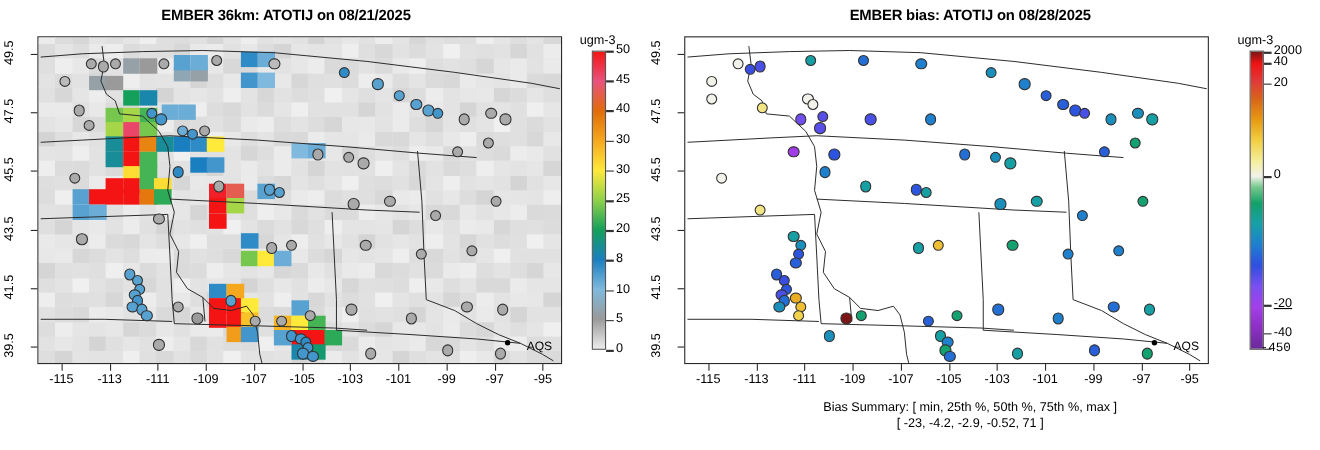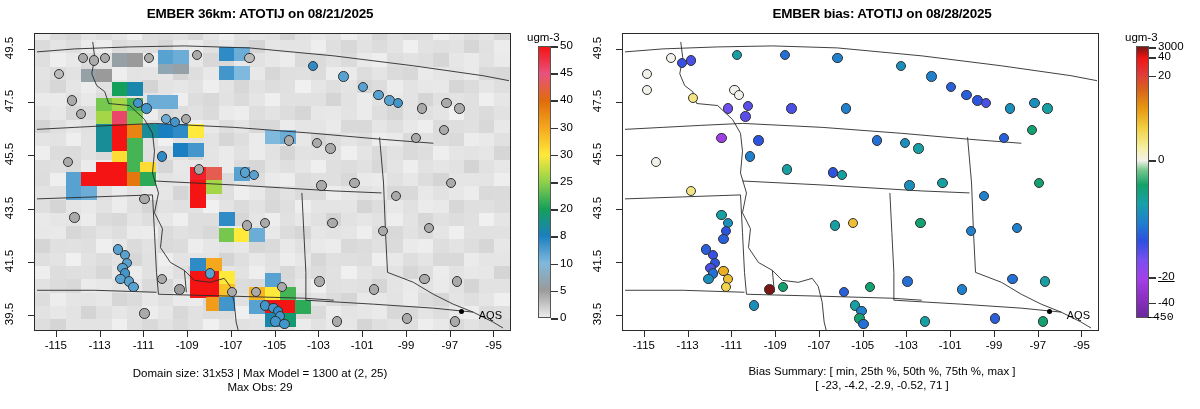--- a/index.html
+++ b/index.html
@@ -1014,24 +1014,20 @@
         <div class="cbar-tick" style="left: 551px; top: 236.4px;"></div>
         <div class="cbar-lbl" style="left: 560px; top: 229.4px;">8</div>
         <div class="cbar-tick" style="left: 551px; top: 263.6px;"></div>
         <div class="cbar-lbl" style="left: 560px; top: 256.6px;">10</div>
         <div class="cbar-tick" style="left: 551px; top: 290.8px;"></div>
         <div class="cbar-lbl" style="left: 560px; top: 283.8px;">5</div>
         <div class="cbar-tick" style="left: 551px; top: 318px;"></div>
         <div class="cbar-lbl" style="left: 560px; top: 311px;">0</div>
       </div>
 
-    <div class="caption">
-      <div>Domain size: 31x53 | Max Model = 1300 at (2, 25)</div>
-      <div>Max Obs: 29</div>
-    </div>
   </div>
 
   <div class="panel panel-right">
     <div class="ptitle">EMBER bias: ATOTIJ on 08/28/2025</div>
 
     <div class="plotbox" id="right-plot">
       <svg class="statemap" viewBox="0 0 477 298" preserveAspectRatio="none">
         <g fill="none" stroke="#2a2a2a" stroke-width="0.9">
           <path d="M2,18 L40,15 L95,13 L150,12 L215,14 L300,22 L380,32 L450,42 L476,47"></path>
           <path d="M58,8 L60,24 L57,40 L62,52 L70,58 L74,70"></path>
@@ -1170,21 +1166,21 @@
         <div class="tickmark" style="left: 16px; top: 261.821px; width: 6px; height: 1px;"></div>
         <div class="ytick-lbl" style="left: -20px; top: 254.821px;">41.5</div>
         <div class="tickmark" style="left: 16px; top: 315.036px; width: 6px; height: 1px;"></div>
         <div class="ytick-lbl" style="left: -20px; top: 308.036px;">39.5</div>
       </div>
 
     <div class="cbar-title" style="left:525px;top:31px;">ugm-3</div>
     <div class="cbar" id="right-cbar" style="left: 536px; top: 46px; height: 272px; background: linear-gradient(rgb(122, 22, 22) 0%, rgb(239, 20, 20) 4%, rgb(224, 58, 58) 10%, rgb(216, 101, 26) 16%, rgb(231, 154, 18) 23%, rgb(242, 207, 66) 30%, rgb(244, 239, 158) 37%, rgb(242, 242, 234) 42%, rgb(120, 201, 142) 45.5%, rgb(20, 161, 105) 51%, rgb(23, 160, 168) 58%, rgb(31, 127, 208) 65%, rgb(47, 79, 224) 72%, rgb(122, 79, 240) 79%, rgb(163, 63, 232) 86%, rgb(139, 47, 196) 93%, rgb(106, 42, 154) 100%);"></div>
     <div id="right-cbar-ticks">
         <div class="cbar-tick" style="left: 549px; top: 47.36px;"></div>
-        <div class="cbar-lbl" style="left: 558px; top: 40.36px;">3000</div>
+        <div class="cbar-lbl" style="left: 558px; top: 40.36px;">2000</div>
         <div class="cbar-tick" style="left: 549px; top: 57.0409px;"></div>
         <div class="cbar-lbl" style="left: 558px; top: 50.0409px;">40</div>
         <div class="cbar-tick" style="left: 549px; top: 75.6336px;"></div>
         <div class="cbar-lbl" style="left: 558px; top: 68.6336px;">20</div>
         <div class="cbar-tick" style="left: 549px; top: 160.24px;"></div>
         <div class="cbar-lbl" style="left: 558px; top: 153.24px;">0</div>
         <div class="cbar-tick" style="left: 549px; top: 277.077px;"></div>
         <div class="cbar-lbl" style="left: 558px; top: 270.077px; text-decoration: underline;">-20</div>
         <div class="cbar-tick" style="left: 549px; top: 302.753px;"></div>
         <div class="cbar-lbl" style="left: 558px; top: 295.753px;">-40</div>

